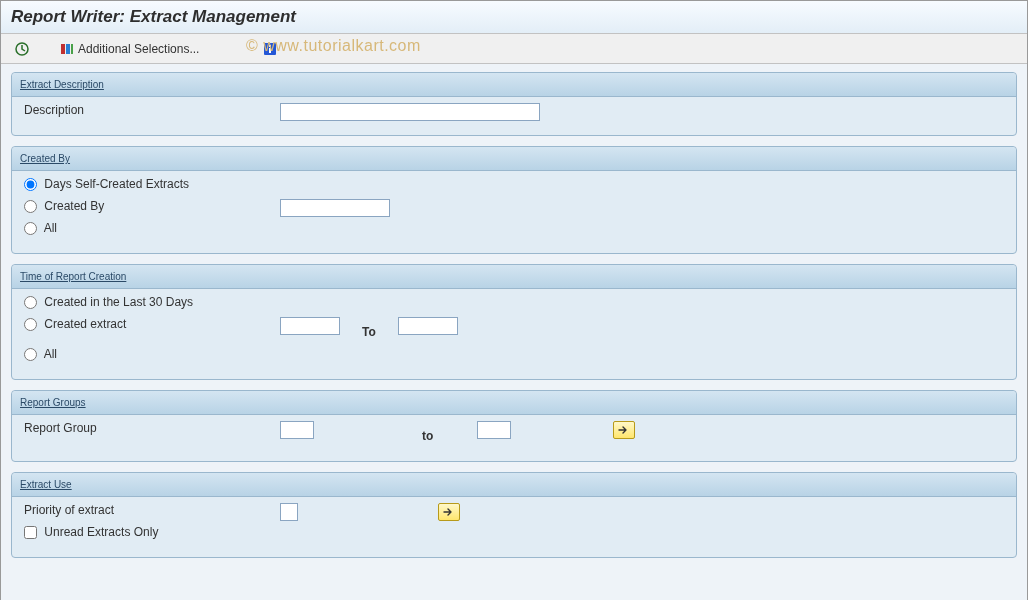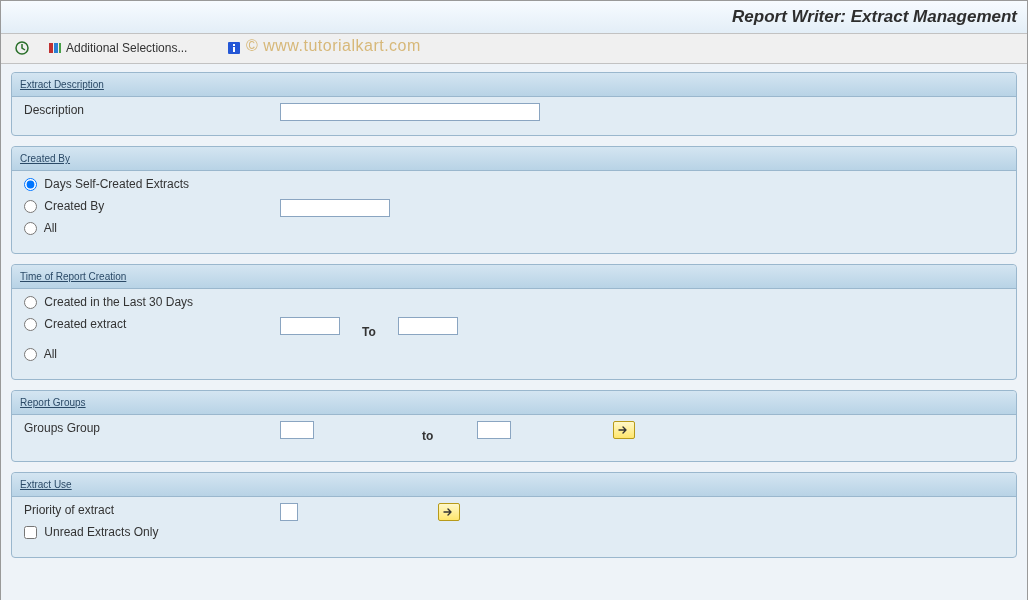--- a/index.html
+++ b/index.html
@@ -14,31 +14,31 @@
     }
     .outer {
       border: 1px solid #999;
       width: 100%;
       height: 100%;
     }
     .title-bar {
       background: linear-gradient(#f7fbff, #e3eef7);
       padding: 6px 10px;
       border-bottom: 1px solid #c2c2c2;
-      text-align: right;
     }
     .title-bar h1 {
       font-style: italic;
       font-weight: bold;
       font-size: 17px;
       color: #2e2e2e;
     }
     .toolbar {
       display: flex;
-      gap: 8px;
+      align-items: center;
+      gap: 20px;
       padding: 4px 8px;
       background: #f0f0f0;
       border-bottom: 1px solid #c2c2c2;
       height: 30px;
       position: relative;
     }
     .tb-btn {
       display: inline-flex;
       align-items: center;
       gap: 4px;
@@ -219,21 +219,21 @@
             <span>All</span>
           </label>
         </div>
       </div>
     </div>
 
     <div class="panel">
       <div class="panel-header">Report Groups</div>
       <div class="panel-body">
         <div class="row">
-          <span class="label-col">Groups Group</span>
+          <span class="label-col">Report Group</span>
           <input type="text" class="field w-xs" value="" style="">
           <span style="width:70px"></span>
           <span class="to-label">to</span>
           <span style="width:6px"></span>
           <input type="text" class="field w-xs" value="" style="">
           <span style="width:70px"></span>
           <button class="range-btn">
             <svg viewBox="0 0 12 10">
               <path d="M1 5 h7 M5 2 l3 3 -3 3" stroke="#333" stroke-width="1.4" fill="none" stroke-linecap="round" stroke-linejoin="round"></path>
             </svg>

